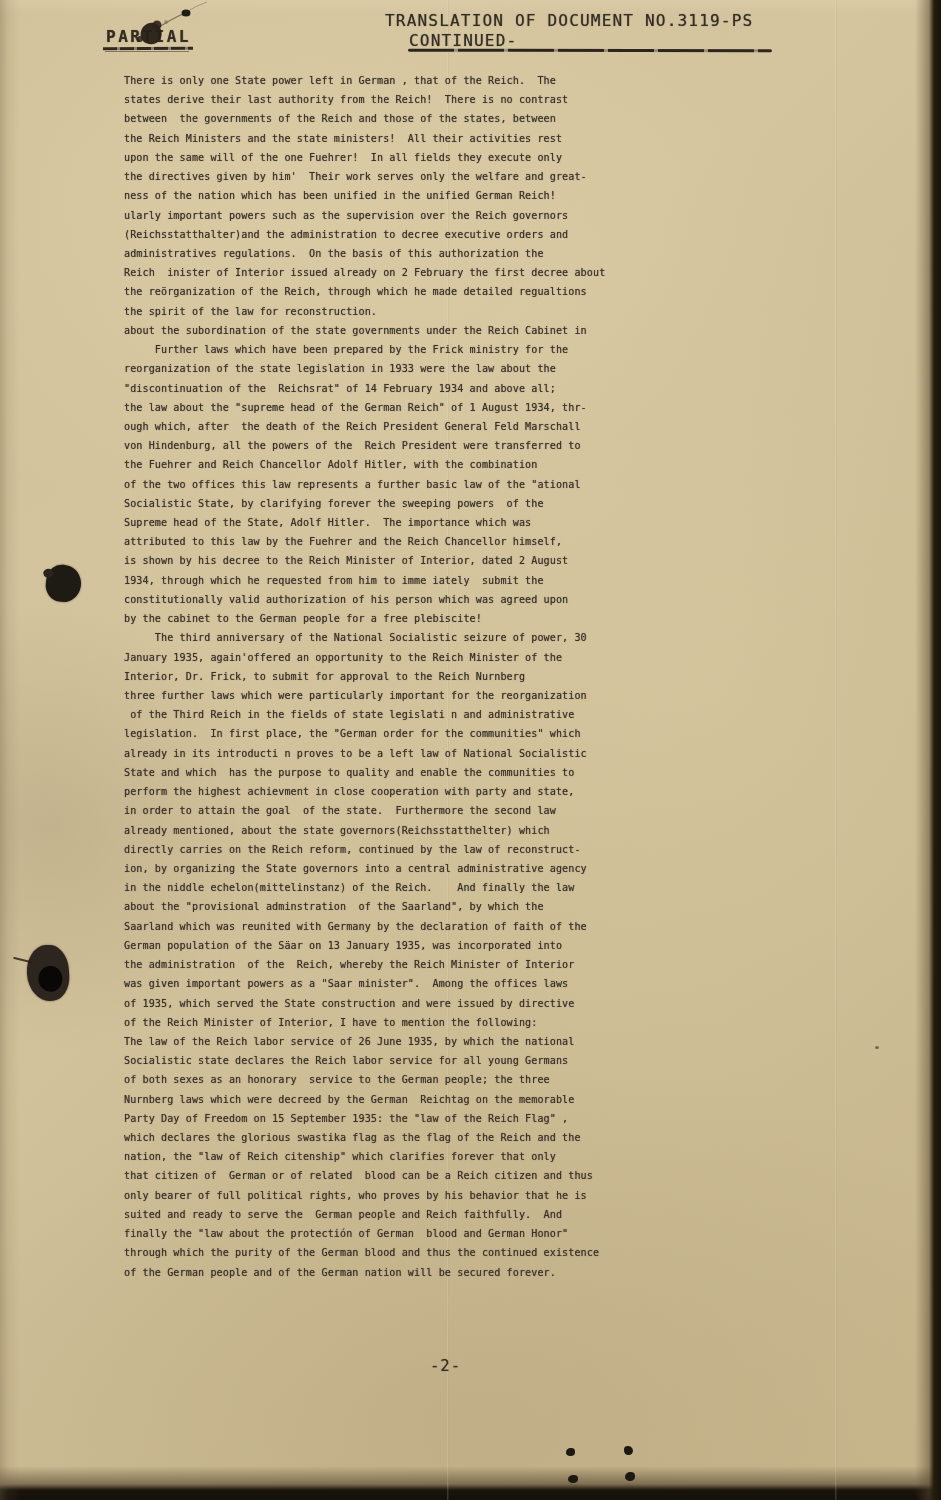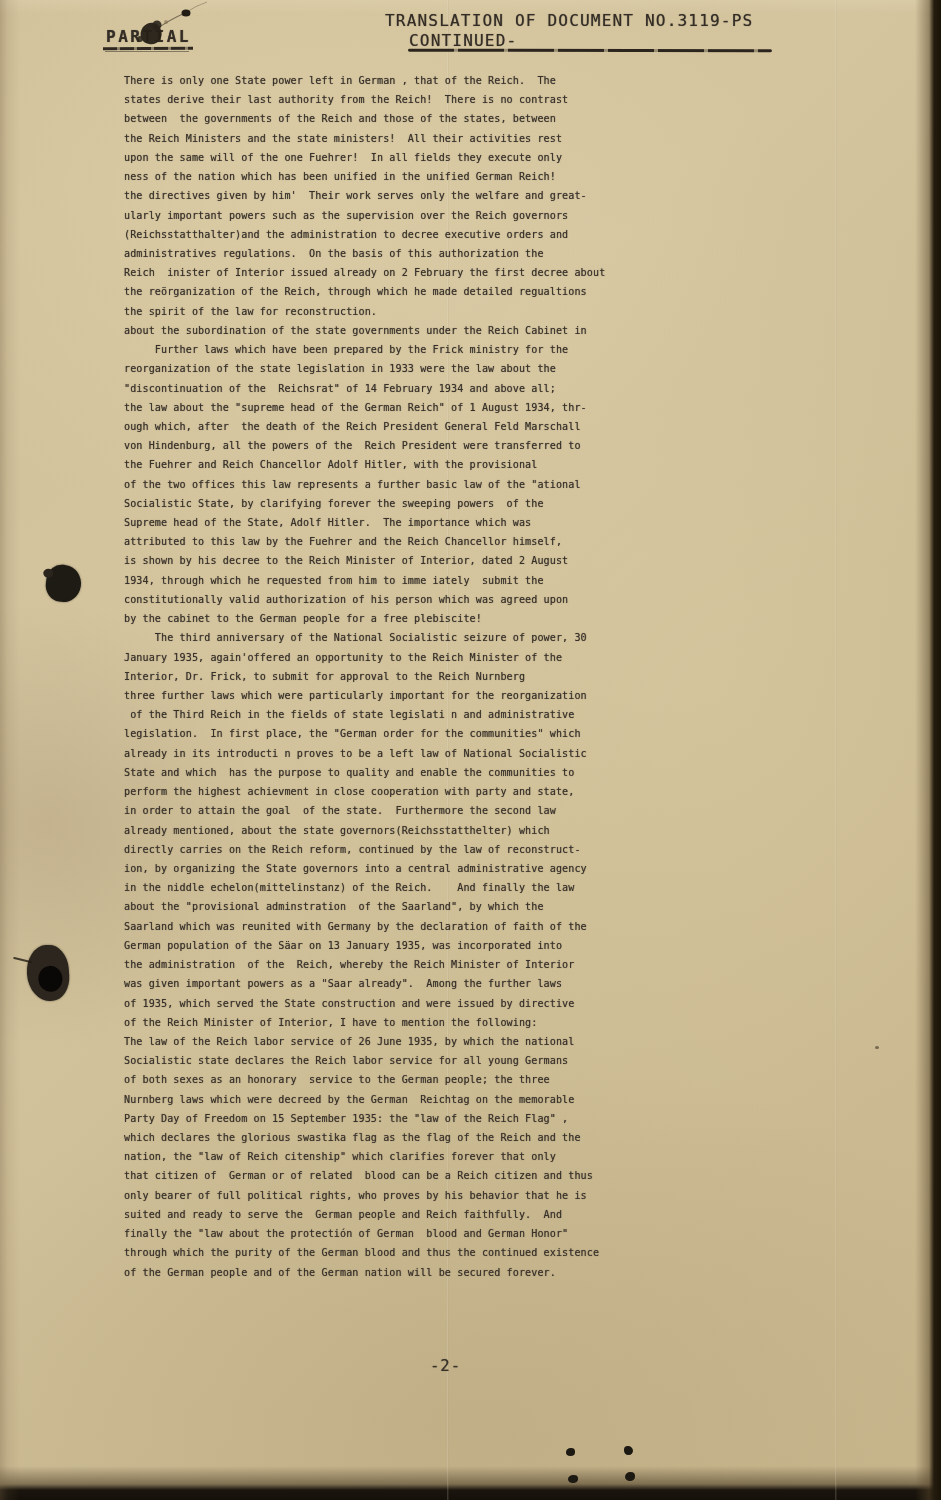--- a/index.html
+++ b/index.html
@@ -104,36 +104,36 @@
   <div class="hdr1 typed">TRANSLATION OF DOCUMENT NO.3119-PS</div>
   <div class="hdr2 typed">CONTINUED-</div>
   <div class="hdr-underline"></div>
 
   <div class="doc-body">
       <div class="line">There is only one State power left in German , that of the Reich.  The</div>
       <div class="line">states derive their last authority from the Reich!  There is no contrast</div>
       <div class="line">between  the governments of the Reich and those of the states, between</div>
       <div class="line">the Reich Ministers and the state ministers!  All their activities rest</div>
       <div class="line">upon the same will of the one Fuehrer!  In all fields they execute only</div>
+      <div class="line">the directives given by him'  Their work serves only the welfare and great-</div>
       <div class="line">ness of the nation which has been unified in the unified German Reich!</div>
-      <div class="line">the directives given by him'  Their work serves only the welfare and great-</div>
       <div class="line">ularly important powers such as the supervision over the Reich governors</div>
       <div class="line">(Reichsstatthalter)and the administration to decree executive orders and</div>
       <div class="line">administratives regulations.  On the basis of this authorization the</div>
       <div class="line">Reich  inister of Interior issued already on 2 February the first decree about</div>
       <div class="line">the reörganization of the Reich, through which he made detailed regualtions</div>
       <div class="line">the spirit of the law for reconstruction.</div>
       <div class="line">about the subordination of the state governments under the Reich Cabinet in</div>
       <div class="line">     Further laws which have been prepared by the Frick ministry for the</div>
       <div class="line">reorganization of the state legislation in 1933 were the law about the</div>
       <div class="line">"discontinuation of the  Reichsrat" of 14 February 1934 and above all;</div>
       <div class="line">the law about the "supreme head of the German Reich" of 1 August 1934, thr-</div>
       <div class="line">ough which, after  the death of the Reich President General Feld Marschall</div>
       <div class="line">von Hindenburg, all the powers of the  Reich President were transferred to</div>
-      <div class="line">the Fuehrer and Reich Chancellor Adolf Hitler, with the provisional</div>
+      <div class="line">the Fuehrer and Reich Chancellor Adolf Hitler, with the combination</div>
       <div class="line">of the two offices this law represents a further basic law of the "ational</div>
       <div class="line">Socialistic State, by clarifying forever the sweeping powers  of the</div>
       <div class="line">Supreme head of the State, Adolf Hitler.  The importance which was</div>
       <div class="line">attributed to this law by the Fuehrer and the Reich Chancellor himself,</div>
       <div class="line">is shown by his decree to the Reich Minister of Interior, dated 2 August</div>
       <div class="line">1934, through which he requested from him to imme iately  submit the</div>
       <div class="line">constitutionally valid authorization of his person which was agreed upon</div>
       <div class="line">by the cabinet to the German people for a free plebiscite!</div>
       <div class="line">     The third anniversary of the National Socialistic seizure of power, 30</div>
       <div class="line">January 1935, again'offered an opportunity to the Reich Minister of the</div>
@@ -146,21 +146,21 @@
       <div class="line">perform the highest achievment in close cooperation with party and state,</div>
       <div class="line">in order to attain the goal  of the state.  Furthermore the second law</div>
       <div class="line">already mentioned, about the state governors(Reichsstatthelter) which</div>
       <div class="line">directly carries on the Reich reform, continued by the law of reconstruct-</div>
       <div class="line">ion, by organizing the State governors into a central administrative agency</div>
       <div class="line">in the niddle echelon(mittelinstanz) of the Reich.    And finally the law</div>
       <div class="line">about the "provisional adminstration  of the Saarland", by which the</div>
       <div class="line">Saarland which was reunited with Germany by the declaration of faith of the</div>
       <div class="line">German population of the Säar on 13 January 1935, was incorporated into</div>
       <div class="line">the administration  of the  Reich, whereby the Reich Minister of Interior</div>
-      <div class="line">was given important powers as a "Saar already".  Among the further laws</div>
+      <div class="line">was given important powers as a "Saar minister".  Among the offices laws</div>
       <div class="line">of 1935, which served the State construction and were issued by directive</div>
       <div class="line">of the Reich Minister of Interior, I have to mention the following:</div>
       <div class="line">The law of the Reich labor service of 26 June 1935, by which the national</div>
       <div class="line">Socialistic state declares the Reich labor service for all young Germans</div>
       <div class="line">of both sexes as an honorary  service to the German people; the three</div>
       <div class="line">Nurnberg laws which were decreed by the German  Reichtag on the memorable</div>
       <div class="line">Party Day of Freedom on 15 September 1935: the "law of the Reich Flag" ,</div>
       <div class="line">which declares the glorious swastika flag as the flag of the Reich and the</div>
       <div class="line">nation, the "law of Reich citenship" which clarifies forever that only</div>
       <div class="line">that citizen of  German or of related  blood can be a Reich citizen and thus</div>

